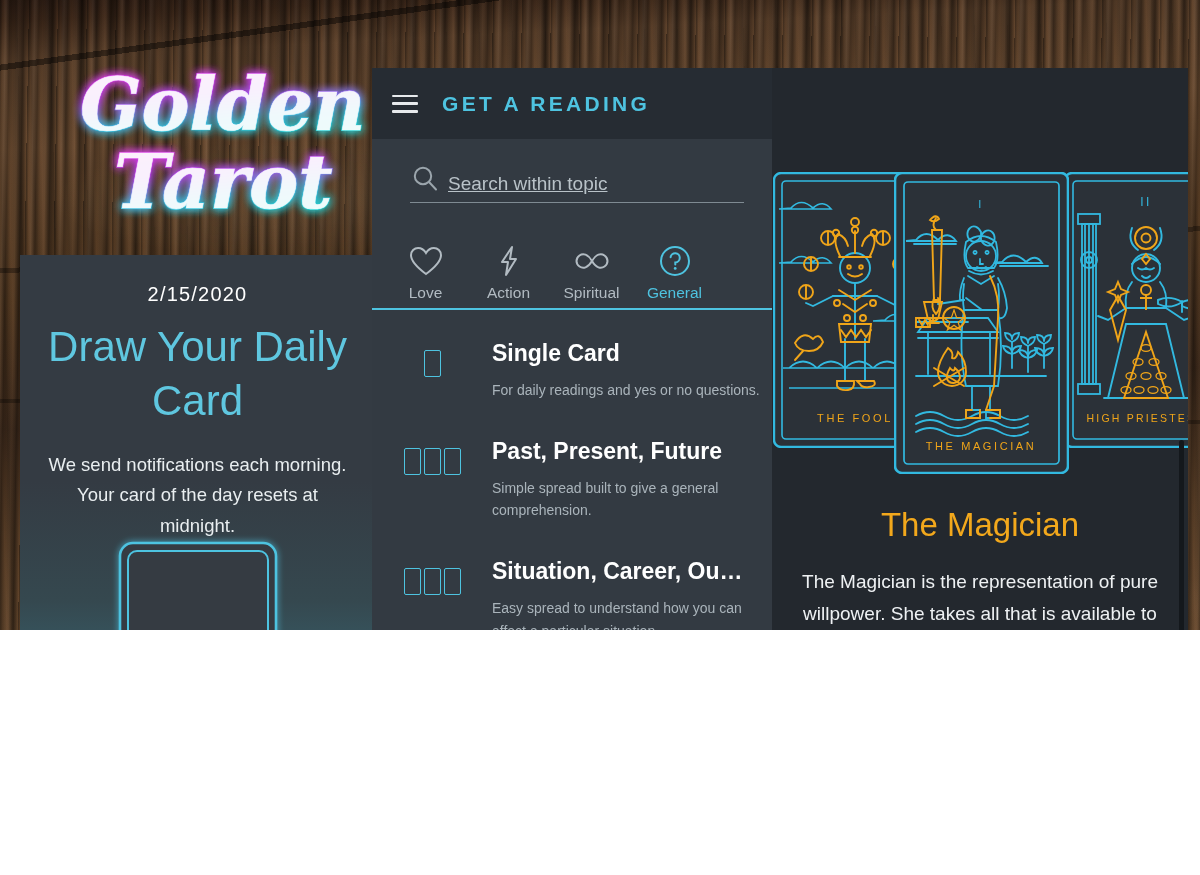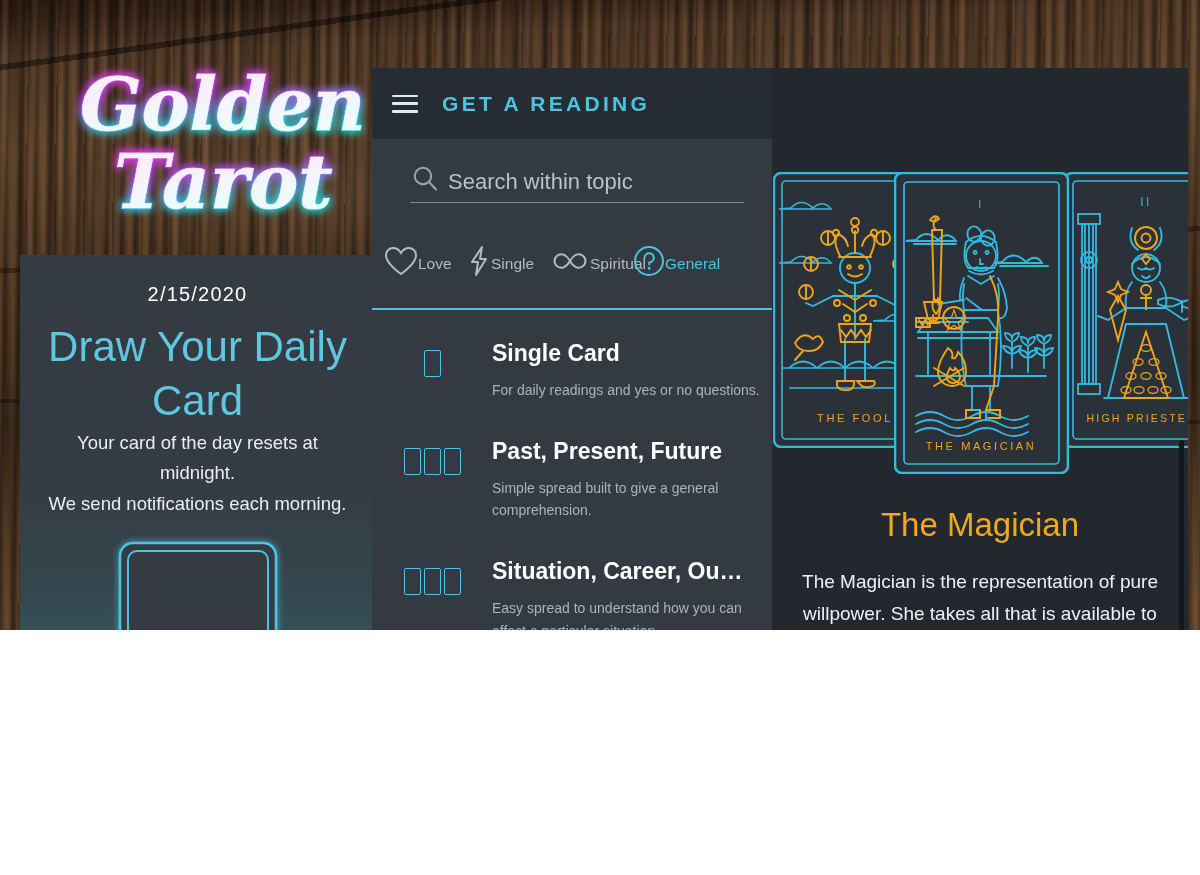--- a/index.html
+++ b/index.html
@@ -67,21 +67,21 @@
     padding: 28px 26px 0 26px;
     text-align: center;
     overflow: hidden;
   }
   .daily-date {
     font-size: 20px; font-weight: normal; letter-spacing: 1.2px;
     color: #ffffff; margin-bottom: 14px;
   }
   .daily-title {
     font-size: 42px; line-height: 1.28; font-weight: normal;
-    color: #5fc7e0; 
+    color: #5fc7e0; margin-bottom: 22px;
   }
   .daily-sub {
     font-size: 18.5px; line-height: 1.65; color: #e9eef0;
   }
   .cardback-wrap {
     position: absolute; left: 50%; transform: translateX(-50%);
     top: 285px; width: 162px; height: 292px;
   }
   .cardback-wrap svg { width: 100%; height: 100%; overflow: visible; }
   
@@ -104,29 +104,29 @@
     color: #4ec3e0; font-size: 21px; font-weight: bold; letter-spacing: 3.3px;
   }
   
   .search-row {
     position: absolute; left: 38px; top: 95px; width: 334px;
     display: flex; align-items: flex-end; padding-bottom: 9px;
     border-bottom: 1.5px solid #7f8a92;
   }
   .search-icon { width: 30px; height: 30px; flex: 0 0 30px; margin-right: 8px; }
   .search-icon svg { width: 100%; height: 100%; }
-  .search-ph { color: #b9c2c8; font-size: 22px; line-height: 1; }
+  .search-ph { color: #b9c2c8; font-size: 19px; line-height: 1; text-decoration: underline; }
   
   .tabs {
     position: absolute; left: 0; top: 176px; width: 772px; height: 66px;
     display: flex; align-items: flex-start; padding-left: 12px;
     border-bottom: 2px solid #4ec3e0;
   }
   .tab {
-    width: 83px; display: flex; flex-direction: row;
+    width: 83px; display: flex; flex-direction: column;
     align-items: center; cursor: pointer;
   }
   .tab .ticon { height: 34px; display: flex; align-items: center; justify-content: center; }
   .tab .ticon svg { display: block; }
   .tab .tlabel { font-size: 15.5px; color: #b2bbc2; margin-top: 6px; }
   .tab.active .tlabel { color: #4ec3e0; }
   
   .spreads {
     position: absolute; left: 0; top: 248px; width: 772px; bottom: 0;
     padding: 18px 0 0 0; overflow: hidden;
@@ -209,22 +209,22 @@
       <g>
         <text class="nl-text" x="8" y="72" font-size="72" fill="#ffffff" opacity="0.92" stroke="#fff" stroke-width="0.6">Golden</text>
         <text class="nl-text" x="42" y="150" font-size="74" fill="#ffffff" opacity="0.92" stroke="#fff" stroke-width="0.6">Tarot</text>
       </g>
     </svg>
   </div>
 
   <div class="daily-panel">
     <div class="daily-date">2/15/2020</div>
     <div class="daily-title">Draw Your Daily Card</div>
+    <div class="daily-sub">We send notifications each morning.</div>
     <div class="daily-sub">Your card of the day resets at midnight.</div>
-    <div class="daily-sub">We send notifications each morning.</div>
 
     <div class="cardback-wrap">
       <svg viewBox="0 0 162 292">
         <defs>
           <filter id="cbglow" x="-30%" y="-30%" width="160%" height="160%">
             <feGaussianBlur stdDeviation="3" result="g"></feGaussianBlur>
             <feMerge>
                 <feMergeNode in="g"></feMergeNode>
                 <feMergeNode in="SourceGraphic"></feMergeNode>
               </feMerge>
@@ -292,21 +292,21 @@
         <div class="tlabel">Love</div>
       </div>
 
 
       <div class="tab">
         <div class="ticon">
           <svg width="24" height="32" viewBox="0 0 24 32">
             <path d="M15 2 L5 17 h6 L9 30 L19 14 h-6 z" fill="none" stroke="#b2bbc2" stroke-width="2" stroke-linejoin="round"></path>
           </svg>
         </div>
-        <div class="tlabel">Single</div>
+        <div class="tlabel">Action</div>
       </div>
 
       <div class="tab">
         <div class="ticon">
           <svg width="40" height="24" viewBox="0 0 40 24">
             <path d="M20 12 C16 5 11 4 7.5 6.5 C3.5 9.3 3.5 14.7 7.5 17.5 C11 20 16 19 20 12 C24 5 29 4 32.5 6.5 C36.5 9.3 36.5 14.7 32.5 17.5 C29 20 24 19 20 12 Z" fill="none" stroke="#b2bbc2" stroke-width="2"></path>
           </svg>
         </div>
         <div class="tlabel">Spiritual</div>
       </div>

